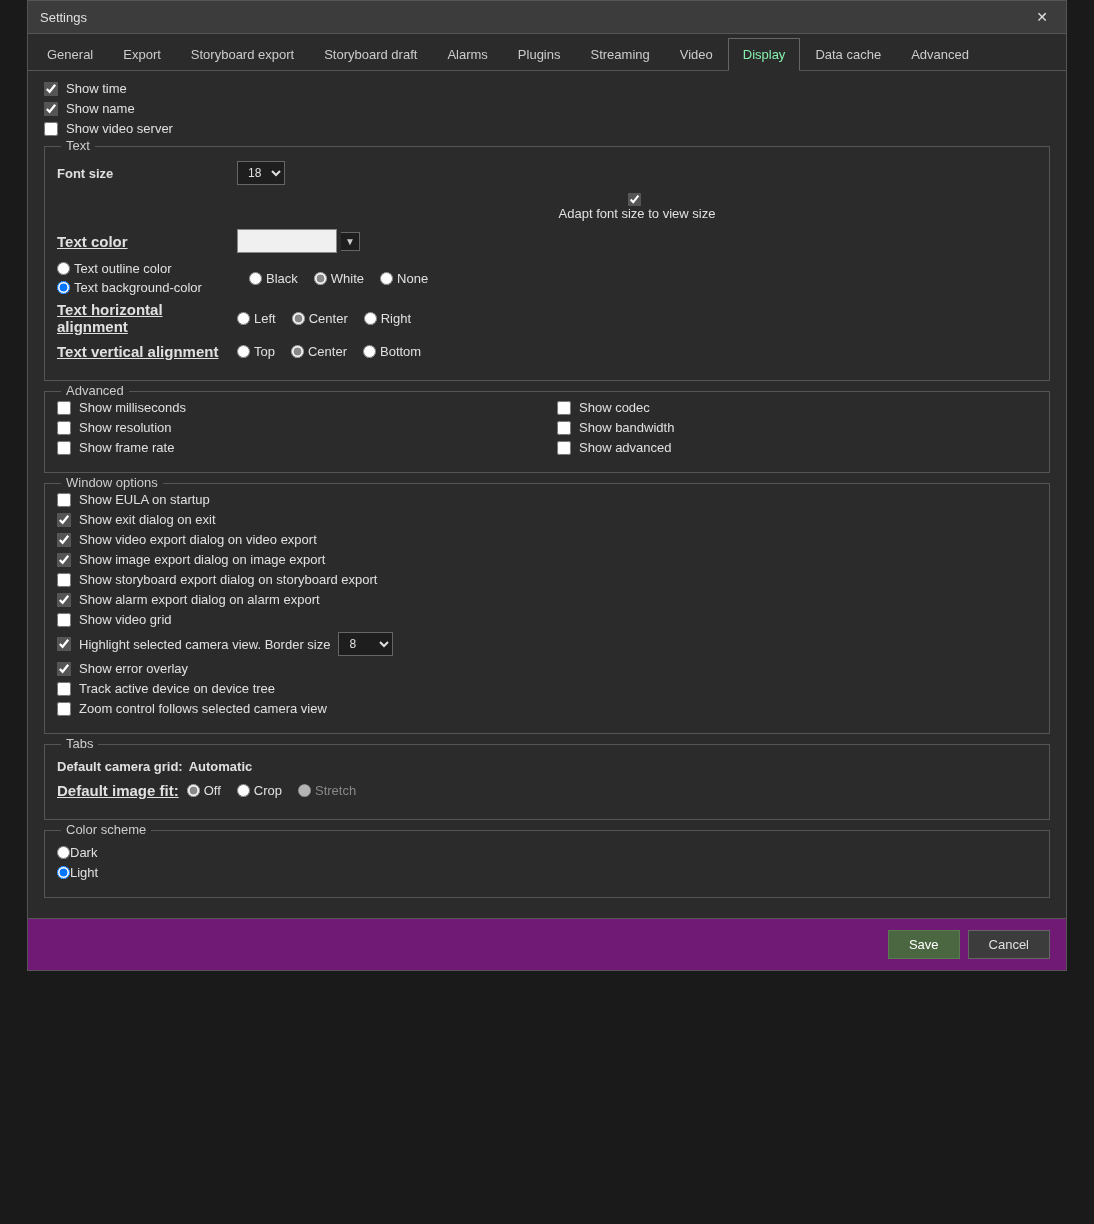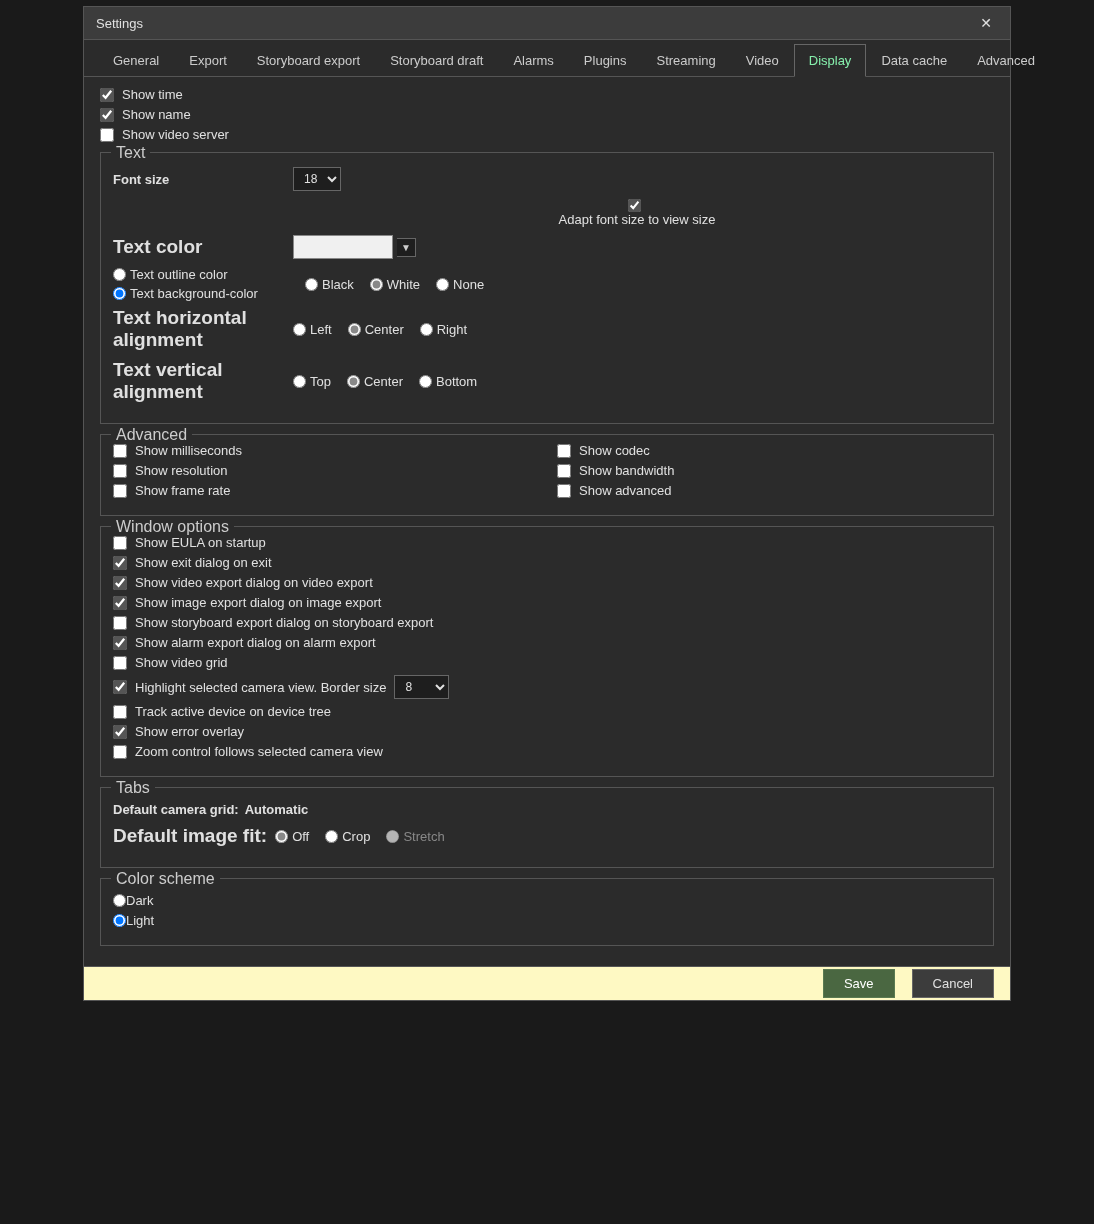--- a/index.html
+++ b/index.html
@@ -9,22 +9,22 @@
       font-size: 13px;
       color: #e0e0e0;
       display: flex;
       justify-content: center;
       align-items: flex-start;
       min-height: 100vh;
     }
     .dialog {
       background: #2b2b2b;
       border: 1px solid #555;
-      width: 928px;
-      margin-top: 6px;
+      width: 1040px;
+      margin-top: 0;
     }
     .title-bar {
       background: #3c3c3c;
       display: flex;
       justify-content: space-between;
       align-items: center;
       padding: 6px 12px;
       border-bottom: 1px solid #555;
     }
     .close-btn {
@@ -32,21 +32,21 @@
       cursor: pointer;
       font-size: 14px;
       background: none;
       border: none;
       padding: 2px 6px;
     }
     .tabs-bar {
       display: flex;
       background: #2b2b2b;
       border-bottom: 1px solid #555;
-      padding: 0 14px;
+      padding: 0 4px;
     }
     .tab {
       padding: 8px 14px;
       cursor: pointer;
       color: #ccc;
       border: 1px solid transparent;
       border-bottom: none;
       margin-top: 4px;
       font-size: 13px;
       white-space: nowrap;
@@ -77,25 +77,25 @@
     }
     .section-box {
       border: 1px solid #555;
       margin: 10px 0;
       padding: 8px 12px 12px 12px;
       position: relative;
     }
     .section-label {
       position: absolute;
       top: -9px;
-      left: 10px;
+      left: 16px;
       background: #2b2b2b;
       padding: 0 5px;
       color: #ccc;
-      font-size: 16px;
+      font-size: 13px;
     }
     .form-row {
       display: flex;
       align-items: center;
       margin-bottom: 8px;
     }
     .form-label {
       width: 180px;
       font-size: 13px;
       font-weight: bold;
@@ -158,23 +158,23 @@
       accent-color: #555;
     }
     .advanced-grid {
       display: grid;
       grid-template-columns: 1fr 1fr;
       gap: 0 20px;
     }
     .footer {
       display: flex;
       justify-content: flex-end;
-      gap: 17px;
-      padding: 2px 16px;
-      background: #fef9c3;
+      gap: 8px;
+      padding: 11px 16px;
+      background: #701a75;
       border-top: 1px solid #555;
     }
     .btn {
       padding: 6px 20px;
       cursor: pointer;
       font-size: 13px;
       border: 1px solid #666;
     }
     .btn-save {
       background: #4a6741;
@@ -186,21 +186,22 @@
       color: #e0e0e0;
     }
     .outline-radio-group {
       margin-left: 12px;
     }
     .text-section-inner {
       padding-top: 6px;
     }
     .inline-label {
       font-weight: bold;
-      font-size: 19px;
+      font-size: 15px;
+      text-decoration: underline;
     }
     .color-row {
       display: flex;
       align-items: center;
       margin-bottom: 6px;
     }
     .color-label-col {
       display: flex;
       flex-direction: column;
       gap: 4px;
@@ -393,26 +394,26 @@
           <div class="checkbox-row">
             <input type="checkbox" id="show-video-grid" style="">
             <label for="show-video-grid">Show video grid</label>
           </div>
           <div class="checkbox-row">
             <input type="checkbox" id="highlight-camera" checked="" style="">
             <label for="highlight-camera">Highlight selected camera view.  Border size</label>
             <select class="form-control" style="margin-left: 8px; width: 55px;"><option value="2">2</option><option value="4">4</option><option value="6">6</option><option value="8" selected="">8</option><option value="10">10</option><option value="12">12</option></select>
           </div>
           <div class="checkbox-row">
+            <input type="checkbox" id="show-error-overlay" checked="" style="">
+            <label for="show-error-overlay">Show error overlay</label>
+          </div>
+          <div class="checkbox-row">
             <input type="checkbox" id="track-active-device" style="">
             <label for="track-active-device">Track active device on device tree</label>
-          </div>
-          <div class="checkbox-row">
-            <input type="checkbox" id="show-error-overlay" checked="" style="">
-            <label for="show-error-overlay">Show error overlay</label>
           </div>
           <div class="checkbox-row">
             <input type="checkbox" id="zoom-control" style="">
             <label for="zoom-control">Zoom control follows selected camera view</label>
           </div>
         </div>
     </div>
 
     <div class="section-box">
       <span class="section-label">Tabs</span>

